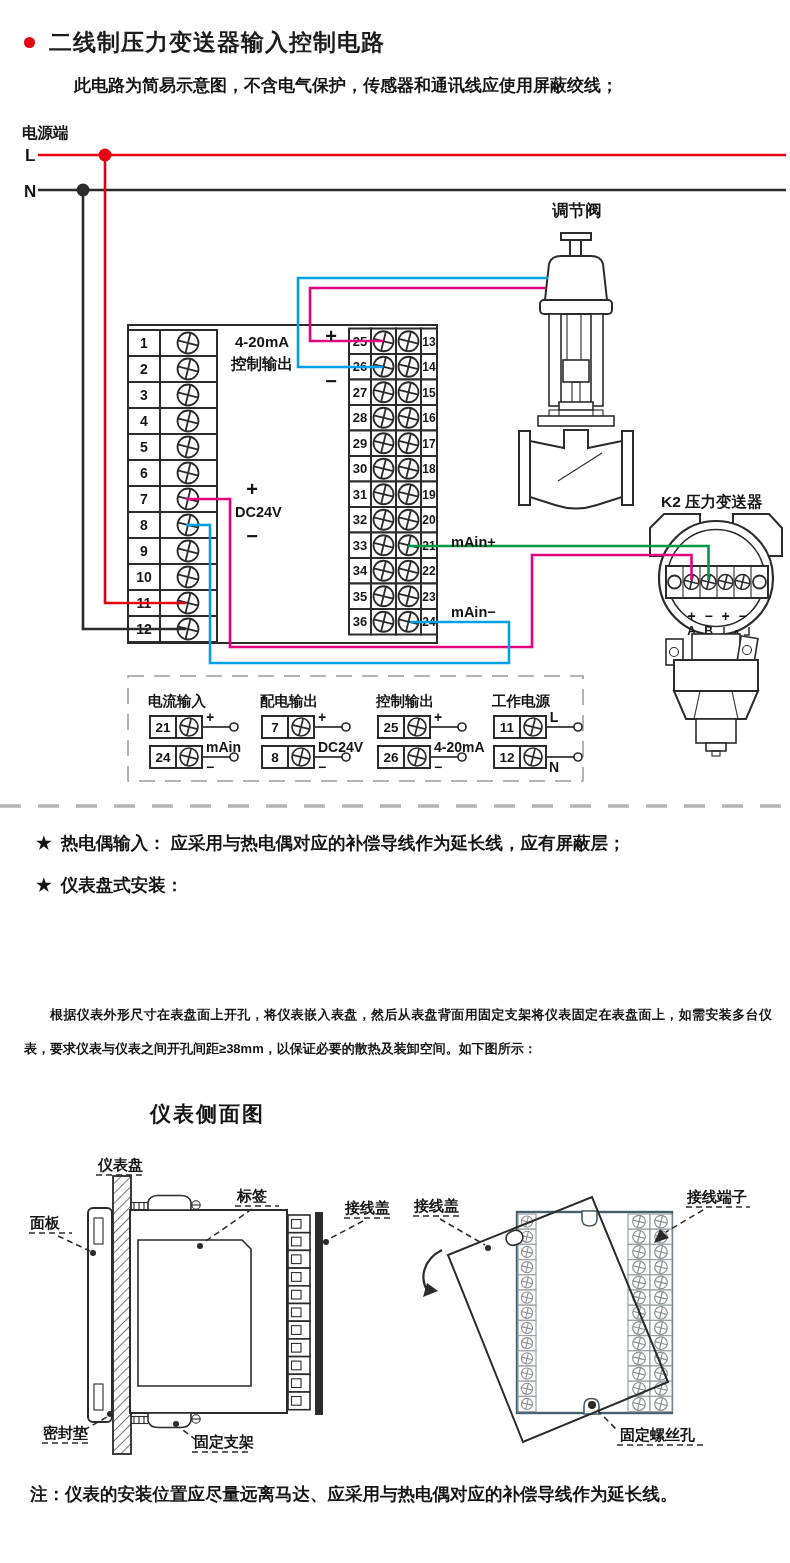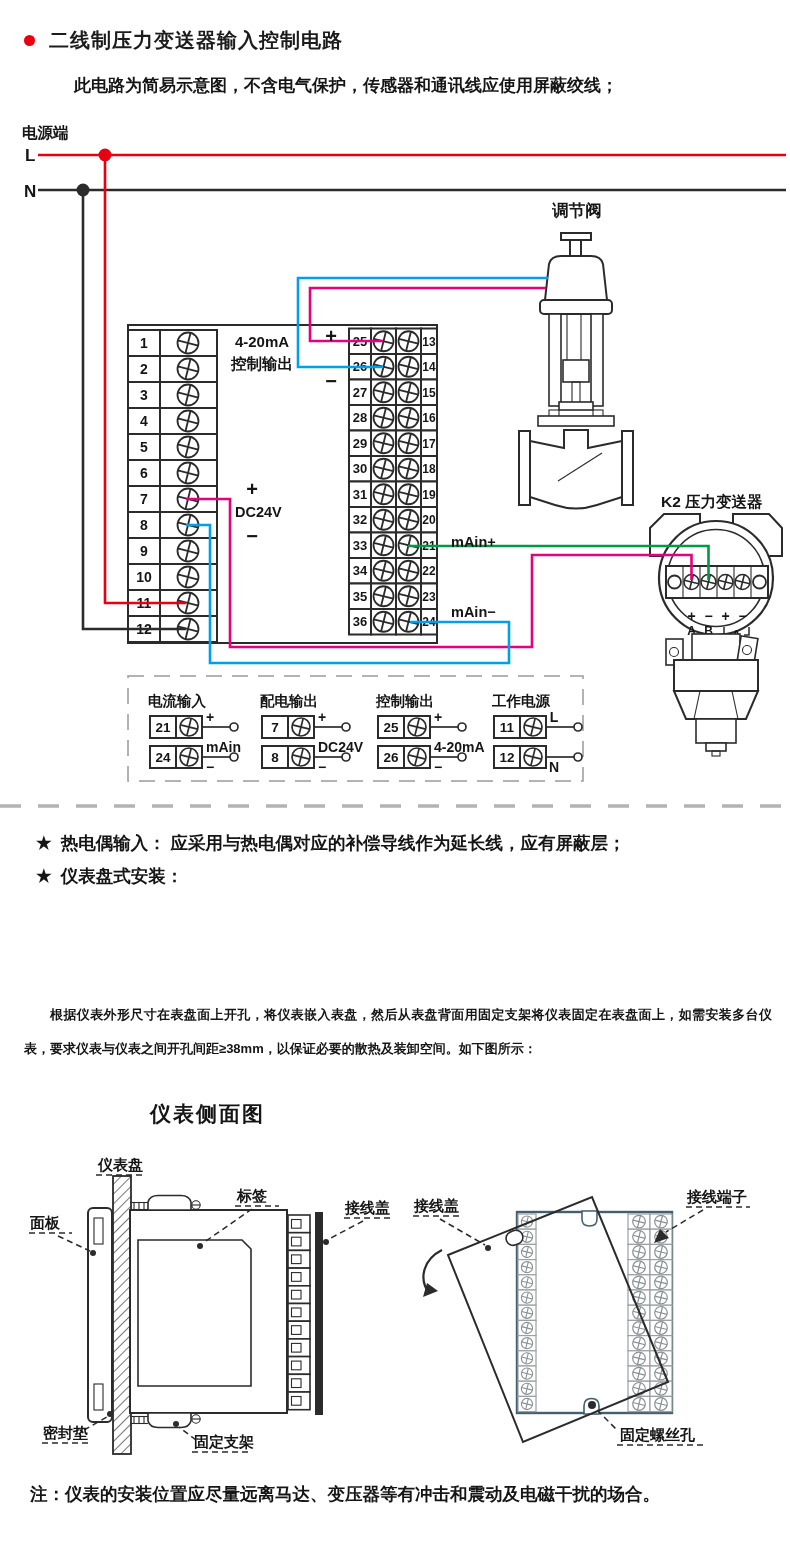--- a/index.html
+++ b/index.html
@@ -1,22 +1,22 @@
 <!DOCTYPE html>
 <html><head>
 <meta charset="utf-8">
 <style>
   html,body{margin:0;padding:0;background:#fff;}
   body{width:790px;height:1563px;position:relative;font-family:"Liberation Sans",sans-serif;color:#151515;overflow:hidden;}
   .abs{position:absolute;}
   .title-row{top:27px;left:24px;display:flex;align-items:center;gap:14px;}
   .bullet{width:11px;height:11px;border-radius:50%;background:#e60012;display:inline-block;}
-  .page-title{font-size:20px;font-weight:700;letter-spacing:1px;color:#1c1c1c;margin:0;}
+  .page-title{font-size:23px;font-weight:700;letter-spacing:1px;color:#1c1c1c;margin:0;}
   .subtitle{top:74px;left:74px;font-size:17px;font-weight:700;}
-  .notes{top:831px;left:36px;display:flex;flex-direction:column;gap:9px;width:740px;}
+  .notes{top:831px;left:36px;display:flex;flex-direction:column;gap:18px;width:740px;}
   .note-line{font-size:17.5px;font-weight:700;line-height:24px;}
   .note-line .star{margin-right:9px;}
   .para{top:998px;left:24px;width:748px;font-size:13px;font-weight:700;line-height:34px;text-indent:2em;text-align:justify;}
   .side-heading{top:1100px;left:150px;font-family:"Liberation Serif",serif;font-size:21px;font-weight:700;letter-spacing:2px;text-align:center;}
   .footnote{top:1482px;left:30px;font-size:17.5px;font-weight:700;}
   svg{position:absolute;top:0;left:0;}
   svg text{font-family:"Liberation Sans",sans-serif;font-weight:700;fill:#151515;}
   .ln{fill:#fff;stroke:#2b2b2b;stroke-width:2;}
   .ln2{fill:#fff;stroke:#2b2b2b;stroke-width:1.6;}
   .ln3{fill:none;stroke:#2b2b2b;stroke-width:1.1;}
@@ -33,21 +33,21 @@
 </div>
 <div class="abs subtitle">此电路为简易示意图，不含电气保护，传感器和通讯线应使用屏蔽绞线；</div>
 
 <div class="abs notes">
   <div class="note-line"><span class="star">★</span><span>热电偶输入： 应采用与热电偶对应的补偿导线作为延长线，应有屏蔽层；</span></div>
   <div class="note-line"><span class="star">★</span><span>仪表盘式安装：</span></div>
 </div>
 
 <div class="abs para">根据仪表外形尺寸在表盘面上开孔，将仪表嵌入表盘，然后从表盘背面用固定支架将仪表固定在表盘面上，如需安装多台仪表，要求仪表与仪表之间开孔间距≥38mm，以保证必要的散热及装卸空间。如下图所示：</div>
 <div class="abs side-heading">仪表侧面图</div>
-<div class="abs footnote">注：仪表的安装位置应尽量远离马达、变压器等有冲击和震动及电磁干扰的场合。</div>
+<div class="abs footnote">注：仪表的安装位置应尽量远离马达、应采用与热电偶对应的补偿导线作为延长线。</div>
 
 <svg width="790" height="1563" viewBox="0 0 790 1563">
   <defs>
     <pattern id="hatch" width="7" height="7" patternUnits="userSpaceOnUse" patternTransform="rotate(45)">
       <line x1="0" y1="0" x2="0" y2="7" stroke="#4a4a4a" stroke-width="1.5"></line>
     </pattern>
   </defs>
 
   <g>
     <line x1="38" y1="155" x2="786" y2="155" stroke-width="2.6" stroke="#e60012"></line>

